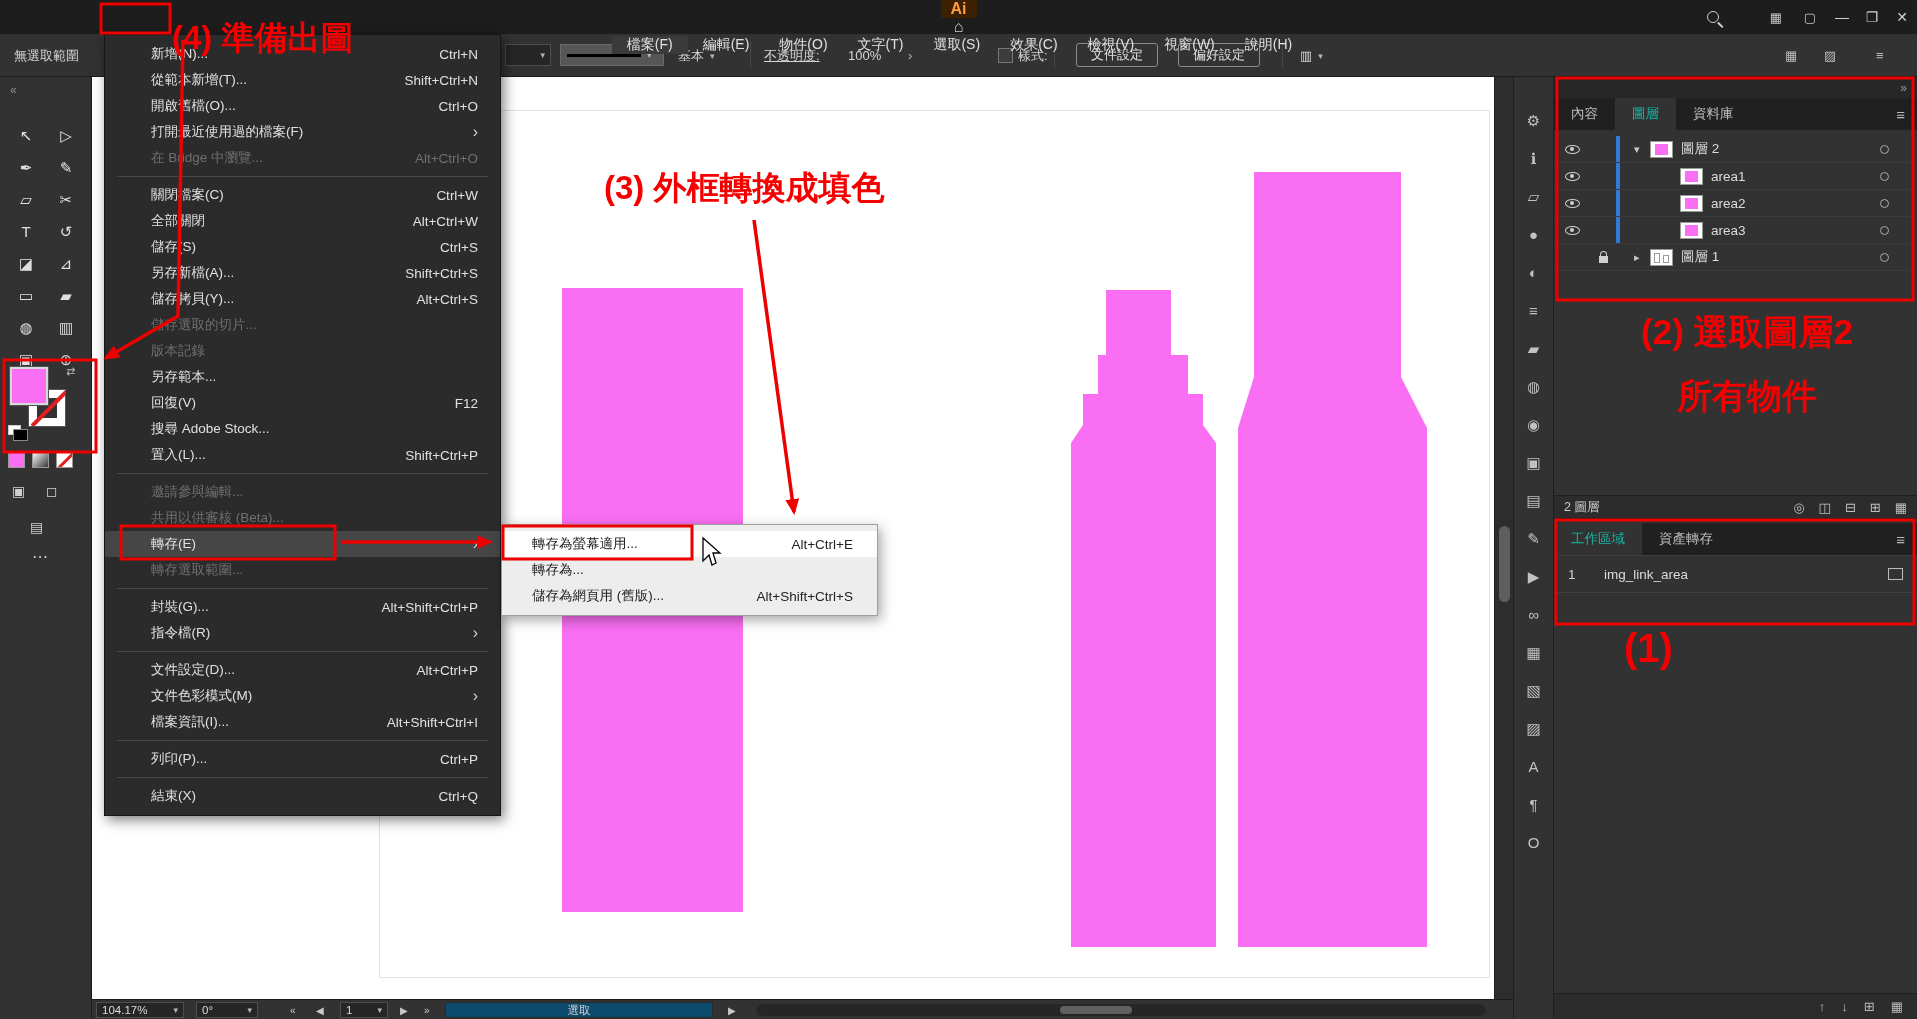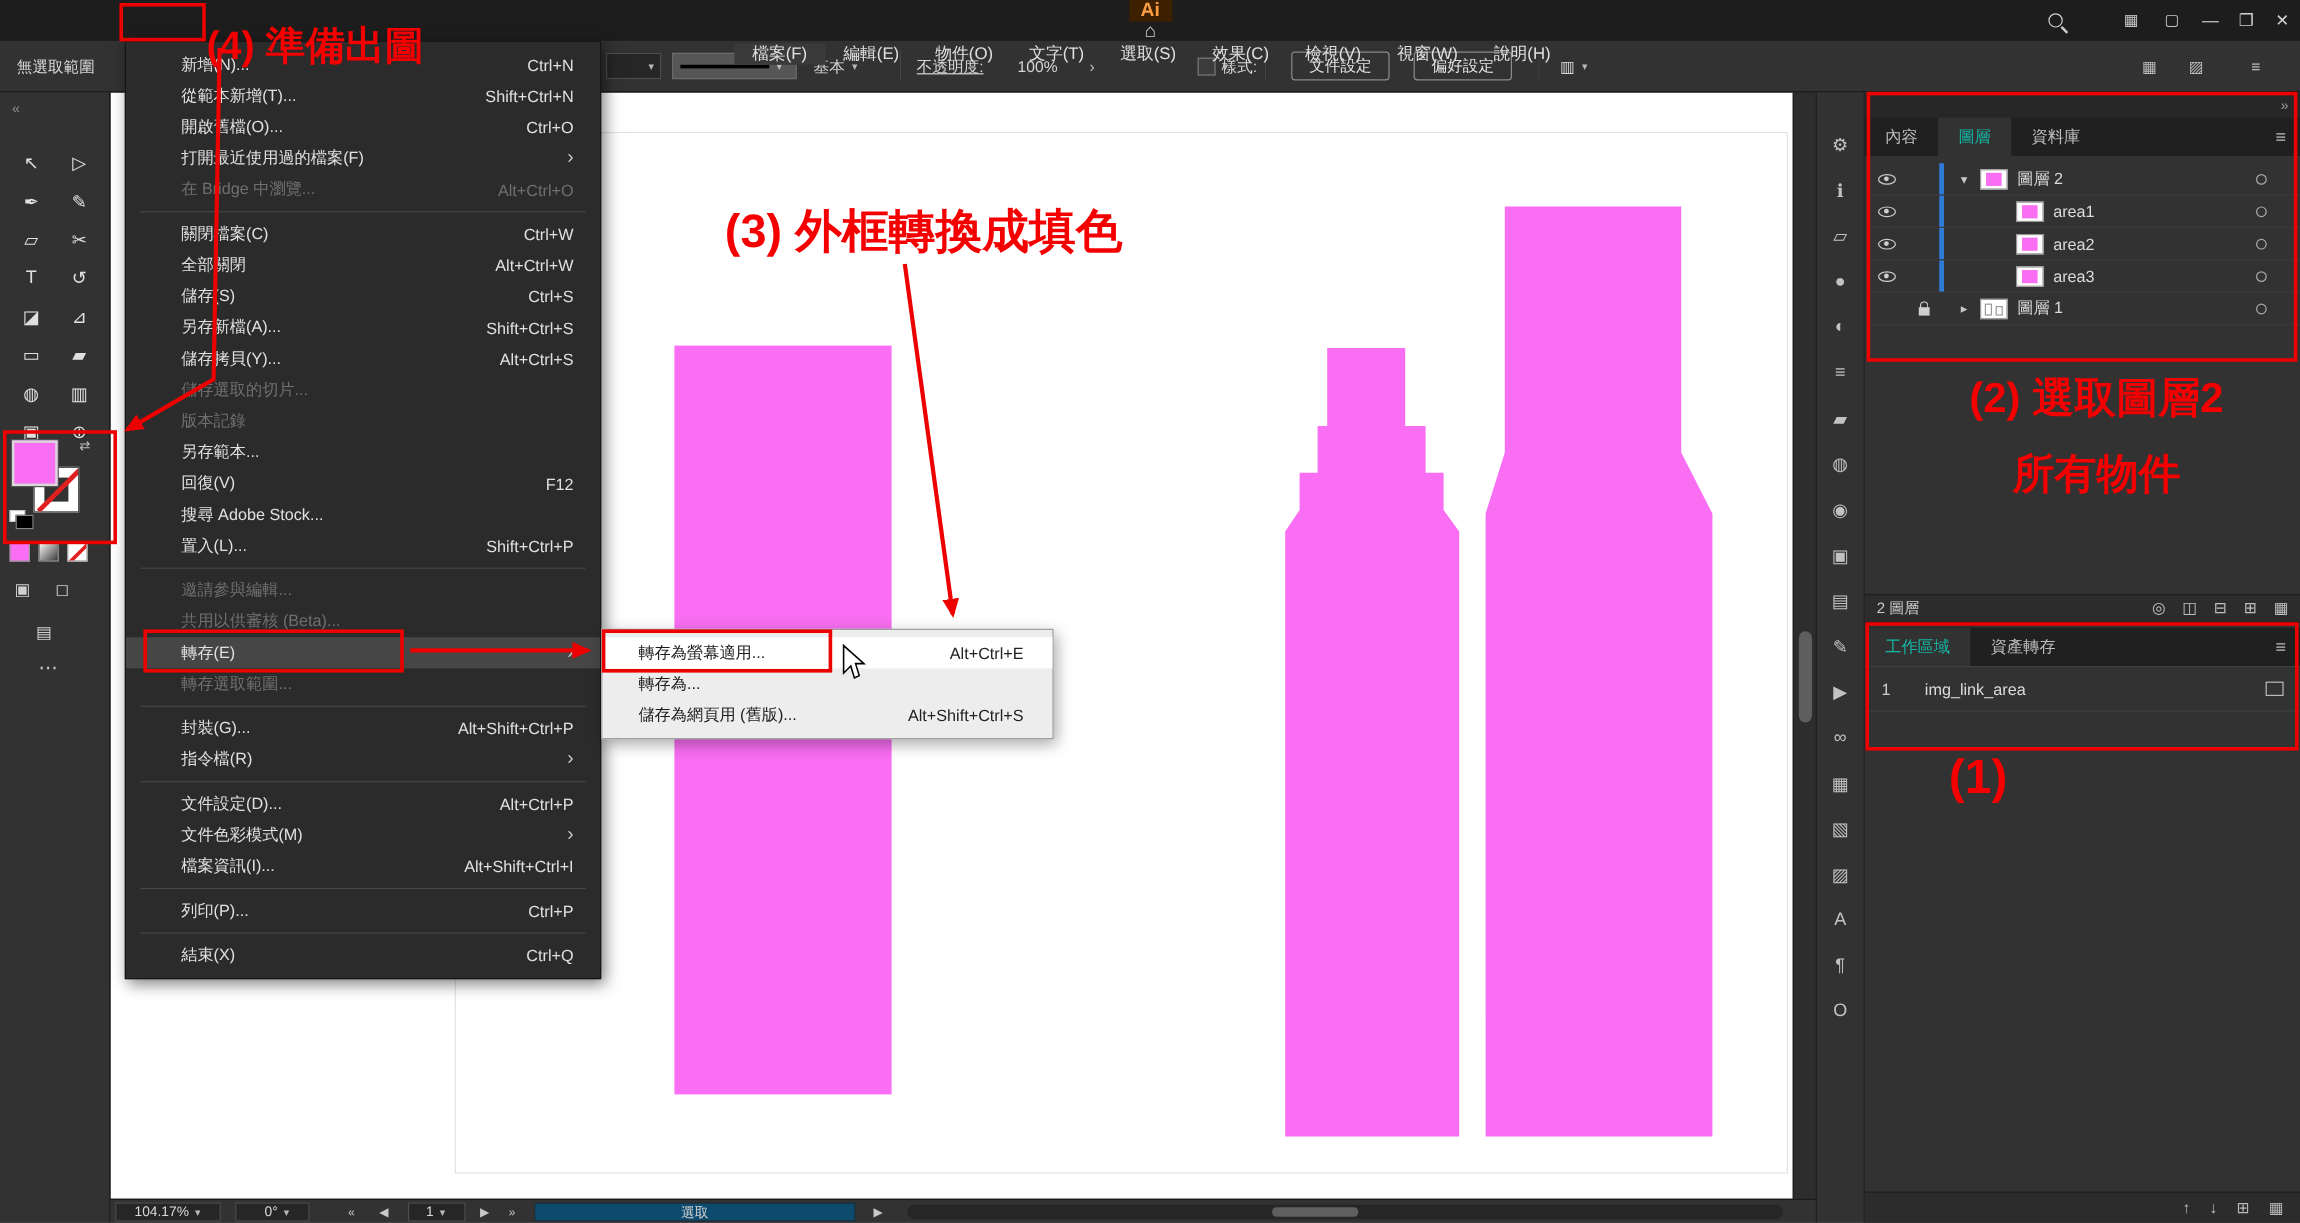--- a/index.html
+++ b/index.html
@@ -58,21 +58,21 @@
   
   .canvas{position:absolute;left:92px;top:77px;width:1402px;bottom:20px;background:#ffffff;z-index:1;}
   .artboard-frame{position:absolute;left:287px;top:33px;width:1111px;height:868px;border:1px solid #e3e3e3;}
   .shapes-svg{position:absolute;left:0;top:0;width:1917px;height:1019px;z-index:2;pointer-events:none;}
   .vscroll{position:absolute;left:1494px;top:77px;width:19px;bottom:20px;background:#2d2d2d;border-left:1px solid #202020;z-index:5;}
   .vthumb{position:absolute;left:4px;top:449px;width:11px;height:76px;background:#5e5e5e;border-radius:6px;}
 
   
   .statusbar{position:absolute;left:92px;width:1421px;bottom:0;height:20px;background:#323232;border-top:1px solid #1b1b1b;z-index:12;font-size:11.5px;color:#dadada;}
   .statusbar>span{position:absolute;top:0;height:20px;display:flex;align-items:center;gap:5px;}
-  .sb-box{background:#262626;border:1px solid #4d4d4d;height:16px !important;top:2px !important;padding:0 16px;justify-content:flex-end;}
+  .sb-box{background:#262626;border:1px solid #4d4d4d;height:16px !important;top:2px !important;padding:0 5px;justify-content:space-between;}
   .sb-nav{color:#c9c9c9;font-size:10px;}
   .sb-inset{left:353px;width:268px;background:#0c4a6e;border:1px solid #292929;height:16px !important;top:2px !important;justify-content:center;color:#cfcfcf;}
   .sb-scroll{left:664px;width:730px;top:4px !important;height:12px !important;background:#262626;border-radius:6px;}
   .sb-thumb{position:absolute;left:304px;width:72px;height:8px;top:2px;background:#606060;border-radius:4px;}
 
   
   .panelstrip{position:absolute;left:1513px;top:77px;width:41px;bottom:0;background:#323232;border-left:1px solid #1f1f1f;border-right:1px solid #1f1f1f;z-index:10;display:flex;flex-direction:column;align-items:center;padding-top:33px;gap:17px;}
   .strip-icon{width:24px;height:21px;display:flex;align-items:center;justify-content:center;color:#c2c2c2;font-size:15px;}
 
   
@@ -537,19 +537,19 @@
       <rect x="4" y="360" width="92" height="92" fill="none" stroke="#ec0000" stroke-width="3"></rect>
       <rect x="121" y="526" width="214" height="33" fill="none" stroke="#ec0000" stroke-width="3"></rect>
       <rect x="503" y="526" width="189" height="33" fill="none" stroke="#ec0000" stroke-width="3"></rect>
       <rect x="1557" y="78" width="356" height="222" fill="none" stroke="#ec0000" stroke-width="3"></rect>
       <rect x="1556" y="520" width="358" height="104" fill="none" stroke="#ec0000" stroke-width="3"></rect>
       <polyline points="183,40 178,316 106,358" fill="none" stroke="#ec0000" stroke-width="3.5" marker-end="url(#arrowhead)"></polyline>
       <polyline points="754,220 794,512" fill="none" stroke="#ec0000" stroke-width="3.5" marker-end="url(#arrowhead)"></polyline>
       <polyline points="342,542 490,542" fill="none" stroke="#ec0000" stroke-width="3.5" marker-end="url(#arrowhead)"></polyline>
     </svg>
   <div class="ann-text" style="left:172px;top:16px;font-size:33px;">(4) 準備出圖</div>
-  <div class="ann-text" style="left:604px;top:166px;font-size:39px;">(3) 外框轉換成填色</div>
+  <div class="ann-text" style="left:604px;top:166px;font-size:33px;">(3) 外框轉換成填色</div>
   <div class="ann-text" style="left:1580px;top:300px;width:334px;text-align:center;font-size:35px;line-height:64px;">
     <div>(2) 選取圖層2</div>
     <div>所有物件</div>
   </div>
   <div class="ann-text" style="left:1624px;top:626px;font-size:40px;">(1)</div>
 </div>
 
 </body></html>

